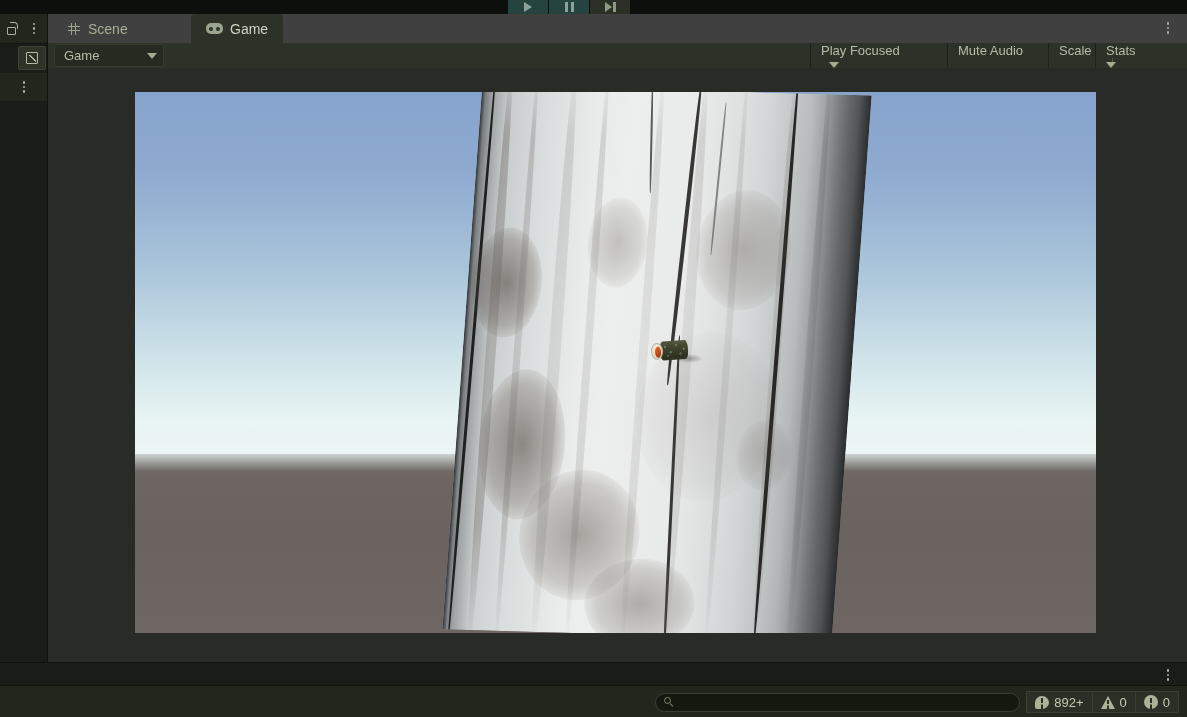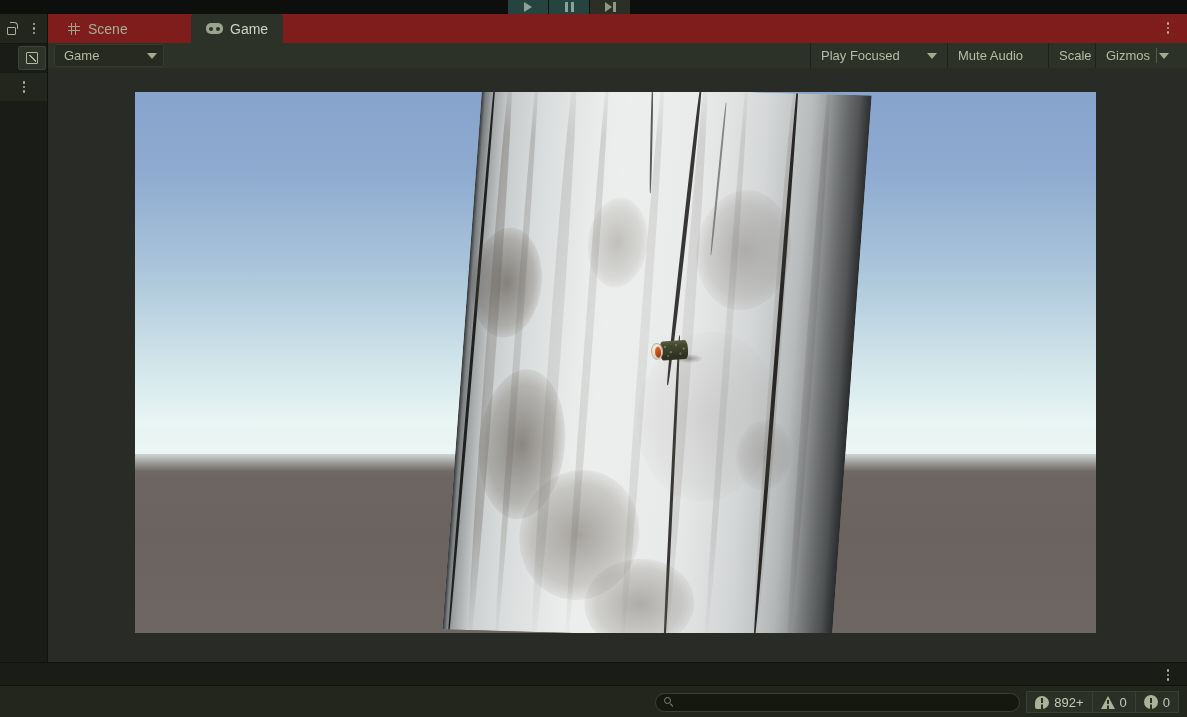--- a/index.html
+++ b/index.html
@@ -44,21 +44,21 @@
   .maxico::before{content:"";position:absolute;left:0;top:0;width:12px;height:12px;
                   border:1.3px solid #b0b9a4;border-radius:1px;box-sizing:border-box;}
   .maxico::after{content:"";position:absolute;left:3px;top:3px;width:7px;height:7px;
                  background:linear-gradient(45deg,transparent 45%,#b0b9a4 45%,#b0b9a4 58%,transparent 58%);}
   .rail-c{position:absolute;left:0;top:59px;width:48px;height:28px;background:#22261d;
           border-bottom:1px solid #131610;display:flex;align-items:center;justify-content:center;}
   .rail-rest{position:absolute;left:0;top:87px;width:48px;height:561px;background:#1a1d17;}
   .railsep{position:absolute;left:47px;top:14px;width:1px;height:648px;background:#0f120d;}
 
   
-  .tabbar{position:absolute;left:48px;top:14px;width:1139px;height:29px;background:#7f1d1d;
+  .tabbar{position:absolute;left:48px;top:14px;width:1139px;height:29px;background:#404040;
           border-bottom:1px solid #131610;}
   .tab{position:absolute;top:0;height:29px;display:flex;align-items:center;gap:7px;
        padding:0 15px;box-sizing:border-box;font-size:14px;color:#a5ae96;cursor:pointer;}
   .tab.scene{left:4px;}
   .tab.game{left:143px;background:#2d3228;border-radius:4px 4px 0 0;color:#ccd3c0;}
   .ico-hash{width:14px;height:14px;position:relative;display:inline-block;}
   .ico-hash::before,.ico-hash::after{content:"";position:absolute;background:#9aa48c;}
   .ico-hash::before{left:4px;top:1px;width:1.4px;height:12px;
     box-shadow:4px 0 0 #9aa48c;}
   .ico-hash::after{left:1px;top:4px;height:1.4px;width:12px;
@@ -76,21 +76,21 @@
   .dd{height:23px;background:#262a20;border:1px solid #363c2d;border-radius:2px;
       display:flex;align-items:center;justify-content:space-between;box-sizing:border-box;
       padding:0 6px 0 9px;color:#b4bda6;font-size:13px;cursor:pointer;margin:0 1px;}
   .caret{width:0;height:0;border-left:5px solid transparent;border-right:5px solid transparent;
          border-top:6px solid #a3ac92;margin-left:8px;}
   .scalewrap{display:flex;align-items:center;gap:9px;margin-left:16px;color:#b4bda6;}
   .track{width:180px;height:2px;background:#6f7a61;position:relative;}
   .knob{position:absolute;left:-5px;top:-6px;width:14px;height:14px;border-radius:50%;
         background:#8e9881;cursor:pointer;}
   .tbtn{height:25px;background:#2d3228;border-left:1px solid #1d2119;display:flex;
-        align-items:center;padding:0 10px;color:#b4bda6;font-size:13px;cursor:pointer;box-sizing:border-box;}
+        align-items:flex-start;padding:0 10px;color:#b4bda6;font-size:13px;cursor:pointer;box-sizing:border-box;flex-direction:column;}
   .tbtn.wide{justify-content:space-between;}
   .gizdiv{width:1px;height:15px;background:#555c48;margin:0 2px 0 6px;}
 
   
   .gamearea{position:absolute;left:48px;top:68px;width:1139px;height:594px;background:#282b26;}
   .render{position:absolute;left:87px;top:24px;width:961px;height:541px;overflow:hidden;background:#8ba9cf;}
   .sky{position:absolute;left:0;top:0;width:100%;height:67%;
        background:linear-gradient(to bottom,#87a4cd 0%,#8eaacf 22%,#a9c4da 48%,#d2e6ea 76%,#eaf6f4 92%,#e2ecea 100%);}
   .ground{position:absolute;left:0;top:67%;width:100%;height:33%;
           background:linear-gradient(to bottom,#8f908b 0%,#74706c 5%,#6c6561 14%,#6b6360 45%,#6e6663 100%);}
@@ -247,21 +247,21 @@
       <span>Play Focused</span>
       <span class="caret"></span>
     </div>
     <div class="tbtn" style="position:absolute;left:899px;">
       <span>Mute Audio</span>
     </div>
     <div class="tbtn" style="position:absolute;left:1000px;">
       <span>Scale</span>
     </div>
     <div class="tbtn" style="position:absolute;left:1047px;padding-right:6px;">
-      <span>Gizmos</span>
+      <span>Stats</span>
       <span class="gizdiv"></span>
       <span class="caret" style="margin-left:0"></span>
     </div>
   </div>
 
   <div class="gamearea">
     <div class="render">
       <div class="sky"></div>
       <div class="ground"></div>
       <div class="haze"></div>

